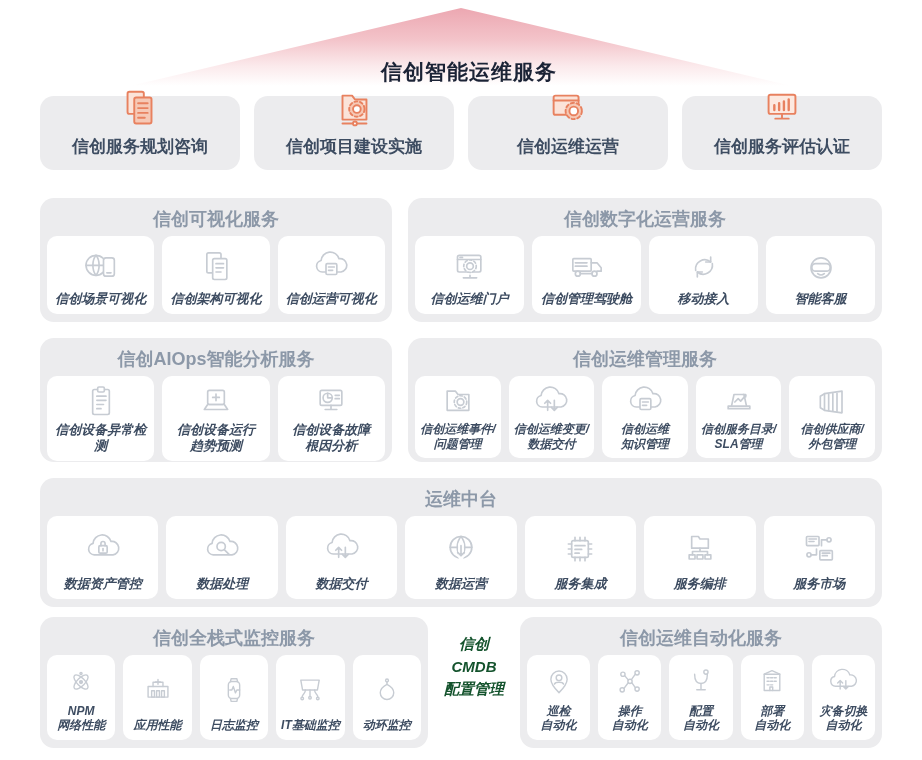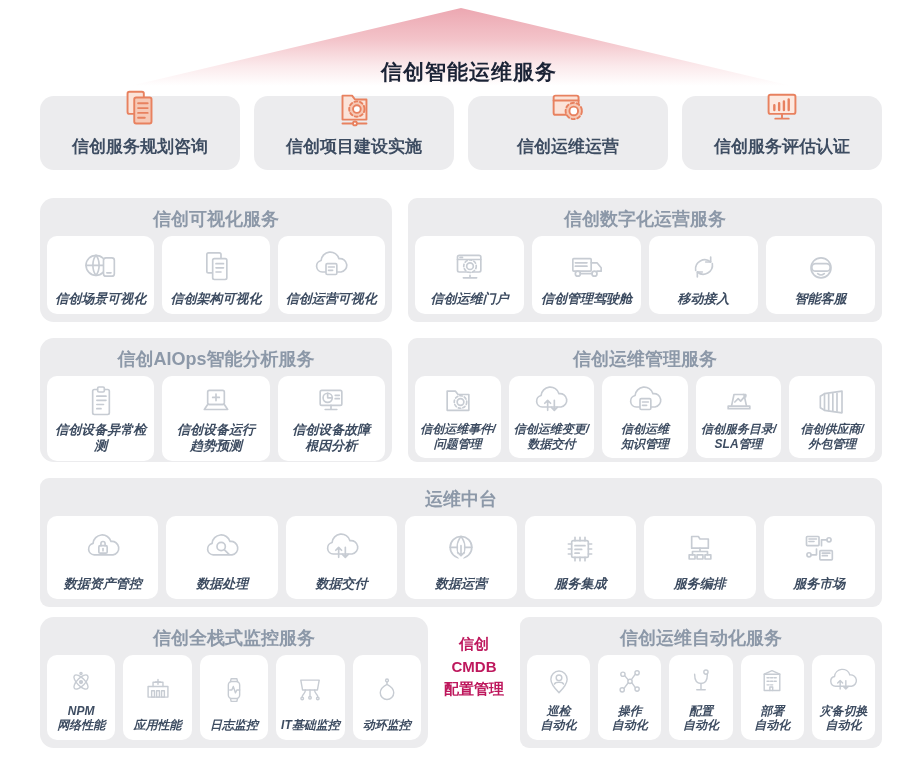--- a/index.html
+++ b/index.html
@@ -15,37 +15,37 @@
   .row2{top:198px;height:124px;}
   .row3{top:338px;height:124px;}
   .row4{top:478px;height:129px;}
   .row5{top:617px;height:131px;gap:0;}
   .top-box{flex:1;position:relative;background:#ececee;border-radius:14px;
         display:flex;align-items:flex-end;justify-content:center;padding-bottom:12px;}
   .top-icon{position:absolute;top:-9px;left:50%;transform:translateX(-50%);line-height:0;}
   .top-icon svg{width:46px;height:46px;}
   .top-label{font-size:17px;font-weight:700;color:#3d4c61;white-space:nowrap;}
   .section{background:#ececee;border-radius:14px;display:flex;flex-direction:column;min-width:0;}
-  .grow{flex:1;border-radius:9px;}
+  .grow{flex:1;}
   .w-left{width:352px;flex:none;}
   .w-mon{width:388px;flex:none;}
   .sec-title{font-size:18px;font-weight:700;color:#8c98a8;text-align:center;padding:9px 16px 2px;
         white-space:nowrap;}
   .cards{flex:1;display:flex;gap:8px;padding:3px 7px 8px;}
   .card{flex:1;min-width:0;background:#fff;border-radius:10px;display:flex;flex-direction:column;
         align-items:center;justify-content:space-between;padding:6px 2px 7px;font-style:italic;}
   .card .icon{flex:1;display:flex;align-items:center;justify-content:center;line-height:0;}
   .card .icon svg{width:40px;height:40px;}
   .row5 .card .icon svg{width:34px;height:34px;}
   .card-label{font-size:13px;font-weight:700;color:#3d4c61;text-align:center;
         white-space:pre-line;line-height:1.22;}
   .tight .card-label{font-size:12px;}
   .cmdb{width:92px;flex:none;display:flex;align-items:flex-start;justify-content:center;
-        padding-top:16px;font-size:15px;font-weight:700;color:#be185d;text-align:center;
-        white-space:pre-line;line-height:1.5;}
+        padding-top:16px;font-size:15px;font-weight:700;color:#14532d;text-align:center;
+        white-space:pre-line;line-height:1.5;font-style:italic;}
 </style>
 </head>
 <body>
 
 <div class="page">
   <div class="roof"></div>
   <h1 class="main-title">信创智能运维服务</h1>
 
   <div class="row top-row">
     <div class="top-box">

